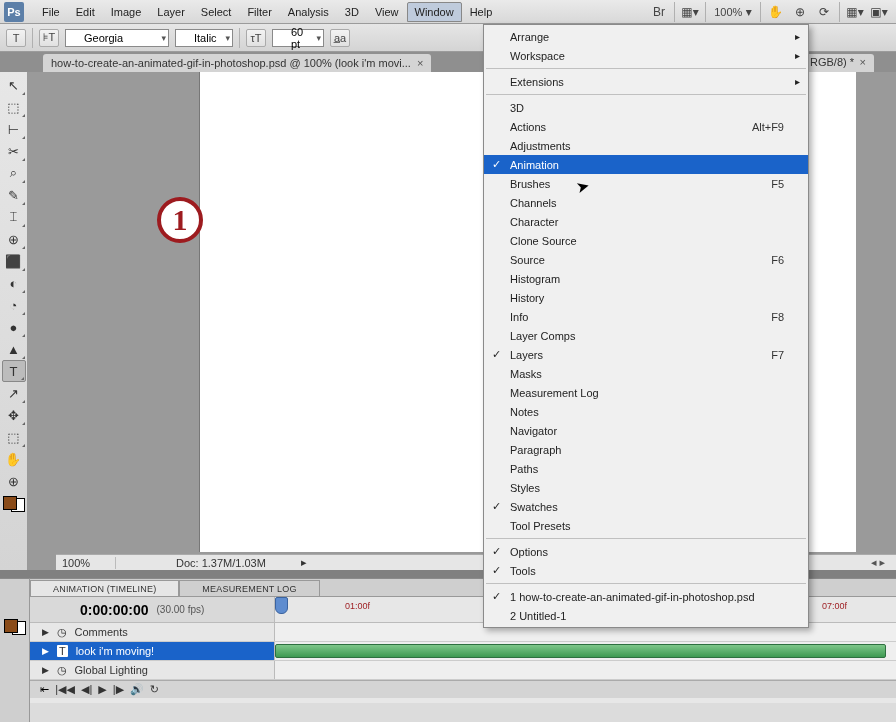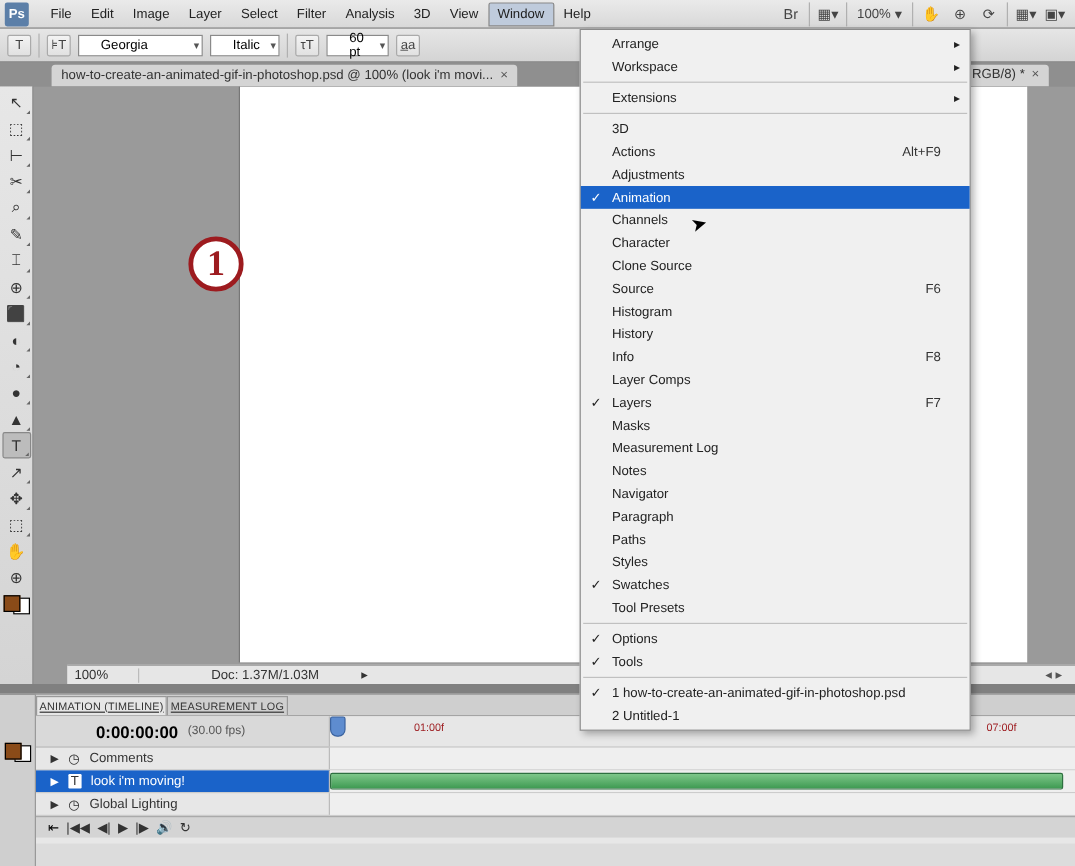--- a/index.html
+++ b/index.html
@@ -47,21 +47,21 @@
 .dd-check::before { content:"✓"; position:absolute; left:8px; font-size: 11px; }
 .dd-sub::after { content:"▸"; position:absolute; right:8px; font-size: 10px; }
 .dd-sep { height: 1px; background: #c0c0c0; margin: 3px 2px; }
 .cursor-arrow { position:absolute; top: 177px; left: 576px; font-size: 16px; color:#000; z-index: 200; transform: rotate(-15deg);}
 .status-container { position: absolute; left: 28px; right: 0; top: 482px; height: 16px; background:#e6e6e6; border-top:1px solid #aaa; display:flex; align-items:center; font-size:10px; color:#333;}
 .status-zoom { width:60px; padding-left:6px; border-right:1px solid #bbb;}
 .status-scroll-btn { position:absolute; right:10px; width:16px; text-align:center; color:#555;}
 
 .panel-section { position: absolute; left: 30px; right: 0; top: 578px; bottom: 0; background: #dcdcdc; border-top: 1px solid #8a8a8a;}
 .panel-tabs { height: 18px; background:#cfcfcf; display:flex; align-items:flex-end; border-bottom:1px solid #999;}
-.panel-tab { height:16px; padding:0 2px; background:#e6e6e6; border:1px solid #999; border-bottom:none; font-size:9px; color:#333; display:flex; align-items:center; letter-spacing:0.2px;text-decoration:underline;}
+.panel-tab { height:16px; padding:0 22px; background:#e6e6e6; border:1px solid #999; border-bottom:none; font-size:9px; color:#333; display:flex; align-items:center; letter-spacing:0.2px;}
 .panel-tab.inactive { background:#cfcfcf; }
 .timeline-area { position:relative; height: 106px; background: #e7e7e7; }
 .tl-header { height: 26px; display:flex; background:#d9d9d9; border-bottom:1px solid #bbb;}
 .tl-left { width:245px; border-right:1px solid #bbb; display:flex; align-items:center; padding-left: 50px; gap:8px;}
 .tl-tc { font-weight: bold; font-size: 14px;}
 .tl-fps { font-size: 10px; color:#555;}
 .tl-ruler { flex:1; position:relative; background:#e7e7e7;}
 .tl-tick { position:absolute; top:4px; font-size:9px; color:#9d1b1f;}
 .tl-playhead { position:absolute; top:0; left:0px; width:13px; height:17px; background:#5e8ccf; border:1px solid #3b639f; border-radius:2px 2px 6px 6px;}
 .tl-row { height:19px; display:flex; border-bottom:1px solid #ccc; font-size:10px;}
@@ -188,20 +188,24 @@
       <span>Actions</span>
       <span class="shortcut">Alt+F9</span>
     </div>
     <div class="dd-item">
       <span>Adjustments</span>
     </div>
     <div class="dd-item dd-check hl">
       <span>Animation</span>
     </div>
     <div class="dd-item">
+      <span>Brushes</span>
+      <span class="shortcut">F5</span>
+    </div>
+    <div class="dd-item">
       <span>Channels</span>
     </div>
     <div class="dd-item">
       <span>Character</span>
     </div>
     <div class="dd-item">
       <span>Clone Source</span>
     </div>
     <div class="dd-item">
       <span>Source</span>

